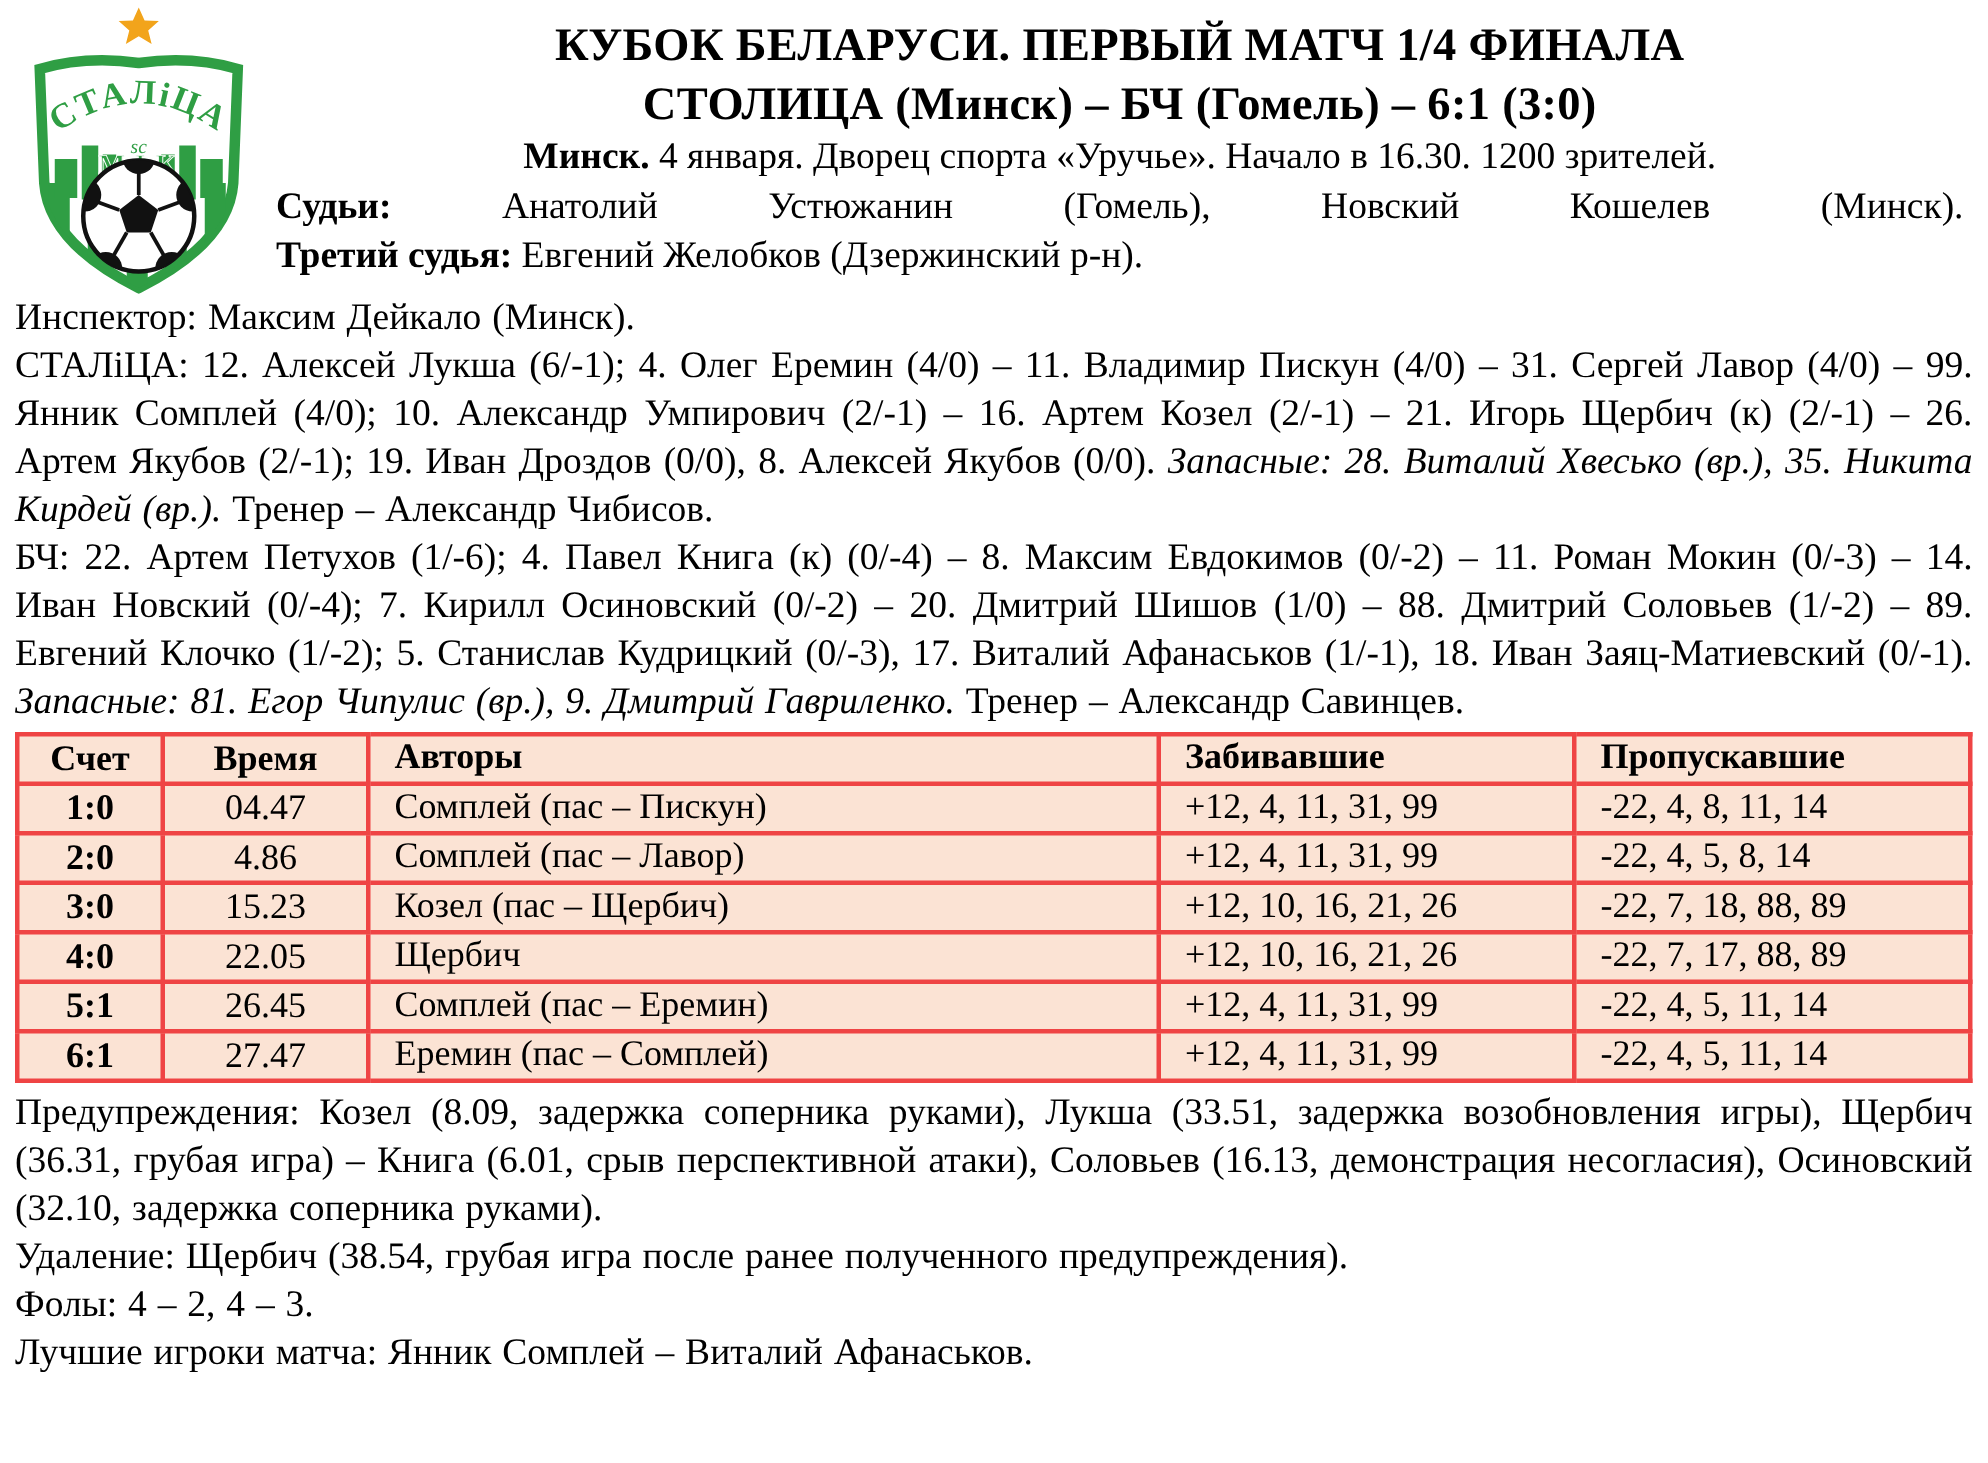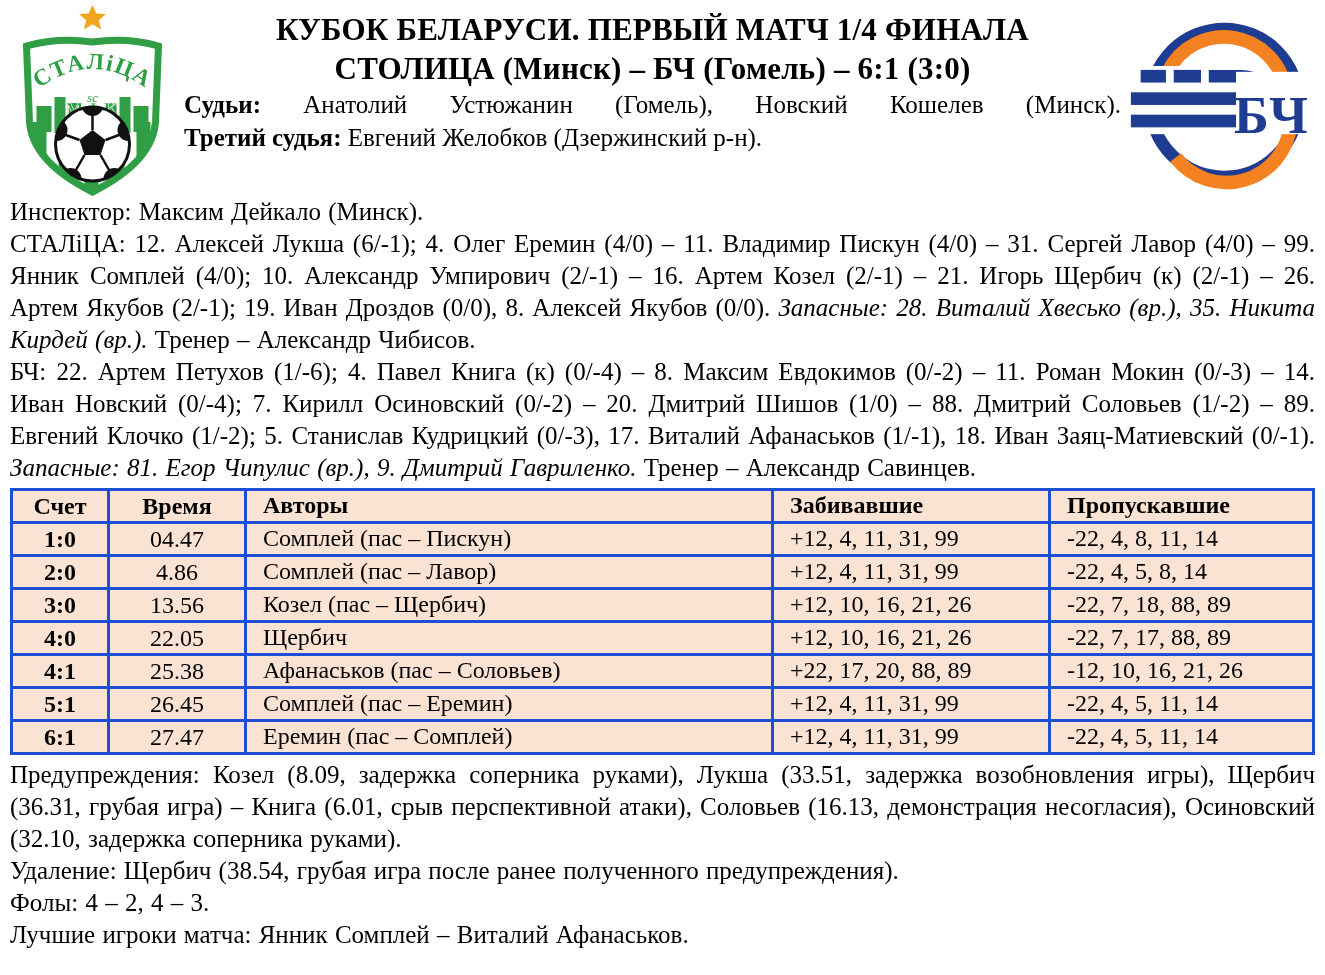--- a/index.html
+++ b/index.html
@@ -27,21 +27,21 @@
   .para b{font-weight:normal;}
   .para .it{font-style:italic;}
   .just{text-align:justify;}
   
   table.goals{
     width:100%;border-collapse:collapse;margin:4px 0 4px 0;
     font-size:24px;
   }
   table.goals th,table.goals td{
     background:var(--rowbg,#fbe3d4);
-    border:3px solid #1d4ed8;
+    border:3px solid #ef4444;
     padding:1px 16px 2px 16px;
     line-height:27px;vertical-align:middle;
     font-weight:normal;text-align:left;
   }
   table.goals th{font-weight:bold;}
   table.goals .c0{width:86px;text-align:center;padding:1px 4px;}
   table.goals .c1{width:126px;text-align:center;padding:1px 4px;margin-top:28px;}
   table.goals .c2{width:492px;}
   table.goals .c3{width:242px;}
   table.goals td.c0{font-weight:bold;}
@@ -113,53 +113,34 @@
             <circle cx="58" cy="175" r="11" fill="#111111"></circle>
             <circle cx="44" cy="126" r="11" fill="#111111"></circle>
           </g>
         </g>
       </svg>
     </div>
 
     <div class="header-center">
       <div class="title">КУБОК БЕЛАРУСИ. ПЕРВЫЙ МАТЧ 1/4 ФИНАЛА</div>
       <div class="title">СТОЛИЦА (Минск) – БЧ (Гомель) – 6:1 (3:0)</div>
+      <div class="meta centered">
+        <b>Минск.</b>
+        <span>4 января. Дворец спорта «Уручье». Начало в 16.30. 1200 зрителей.</span>
+      </div>
       <div class="meta spread">
         <b>Судьи:</b>
         <span>Анатолий Устюжанин (Гомель), Новский Кошелев (Минск).</span>
       </div>
       <div class="meta">
         <b>Третий судья:</b>
         <span>Евгений Желобков (Дзержинский р-н).</span>
       </div>
     </div>
 
-    <div class="logo-right">
-      <svg width="185" height="178" viewBox="0 0 190 180">
-
-        <circle cx="100" cy="90" r="76" fill="none" stroke="#1e3c91" stroke-width="13"></circle>
-
-        <path d="M 42 58 A 64 64 0 0 1 163 78" fill="none" stroke="#f58220" stroke-width="14"></path>
-        <path d="M 50 146 A 66 66 0 0 0 168 112" fill="none" stroke="#f58220" stroke-width="14"></path>
-
-        <rect x="0" y="52" width="128" height="70" fill="#ffffff"></rect>
-
-        <g fill="#1e3c91">
-          <rect x="14" y="56" width="26" height="13"></rect>
-          <rect x="48" y="56" width="28" height="13"></rect>
-          <path d="M 84 56 L 118 56 A 46 46 0 0 1 161 90 L 146 90 A 32 32 0 0 0 118 69 L 84 69 Z"></path>
-          <rect x="4" y="79" width="118" height="13"></rect>
-          <path d="M 122 79 A 30 30 0 0 1 150 106 L 135 106 A 16 16 0 0 0 122 92 Z"></path>
-          <rect x="4" y="102" width="112" height="13"></rect>
-        </g>
-
-        <rect x="112" y="58" width="76" height="64" fill="#ffffff"></rect>
-        <text x="110" y="121" font-size="54" font-weight="bold" fill="#1e3c91" letter-spacing="3">БЧ</text>
-      </svg>
-    </div>
   </div>
 
   <div class="para">
     <b>Инспектор:</b>
     <span>Максим Дейкало (Минск).</span>
   </div>
 
   <div class="para just">
     <b>СТАЛіЦА:</b>
     <span>12. Алексей Лукша (6/-1); 4. Олег Еремин (4/0) – 11. Владимир Пискун (4/0) – 31. Сергей Лавор (4/0) – 99. Янник Сомплей (4/0); 10. Александр Умпирович (2/-1) – 16. Артем Козел (2/-1) – 21. Игорь Щербич (к) (2/-1) – 26. Артем Якубов (2/-1); 19. Иван Дроздов (0/0), 8. Алексей Якубов (0/0).</span>
@@ -194,40 +175,33 @@
         </tr>
         <tr>
           <td class="c0">2:0</td>
           <td class="c1">4.86</td>
           <td class="c2">Сомплей (пас – Лавор)</td>
           <td class="c3">+12, 4, 11, 31, 99</td>
           <td class="c4">-22, 4, 5, 8, 14</td>
         </tr>
         <tr>
           <td class="c0">3:0</td>
-          <td class="c1">13.56</td>
+          <td class="c1">15.23</td>
           <td class="c2">Козел (пас – Щербич)</td>
           <td class="c3">+12, 10, 16, 21, 26</td>
           <td class="c4">-22, 7, 18, 88, 89</td>
         </tr>
         <tr>
           <td class="c0">4:0</td>
           <td class="c1">22.05</td>
           <td class="c2">Щербич</td>
           <td class="c3">+12, 10, 16, 21, 26</td>
           <td class="c4">-22, 7, 17, 88, 89</td>
         </tr>
         <tr>
-          <td class="c0">4:1</td>
-          <td class="c1">25.38</td>
-          <td class="c2">Афанаськов (пас – Соловьев)</td>
-          <td class="c3">+22, 17, 20, 88, 89</td>
-          <td class="c4">-12, 10, 16, 21, 26</td>
-        </tr>
-        <tr>
           <td class="c0">5:1</td>
           <td class="c1">26.45</td>
           <td class="c2">Сомплей (пас – Еремин)</td>
           <td class="c3">+12, 4, 11, 31, 99</td>
           <td class="c4">-22, 4, 5, 11, 14</td>
         </tr>
         <tr>
           <td class="c0">6:1</td>
           <td class="c1">27.47</td>
           <td class="c2">Еремин (пас – Сомплей)</td>

